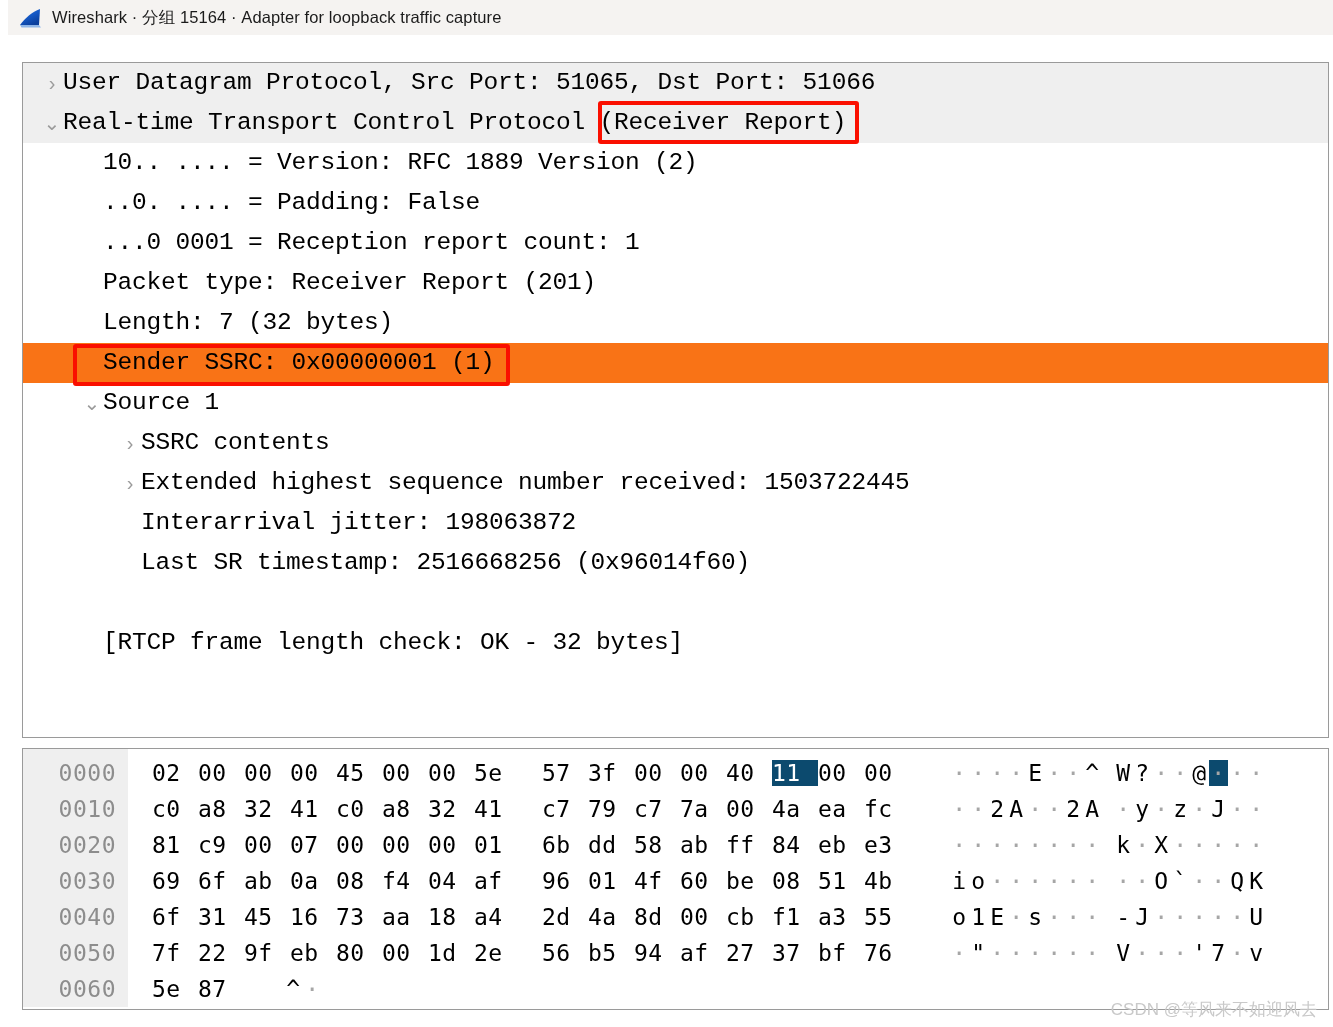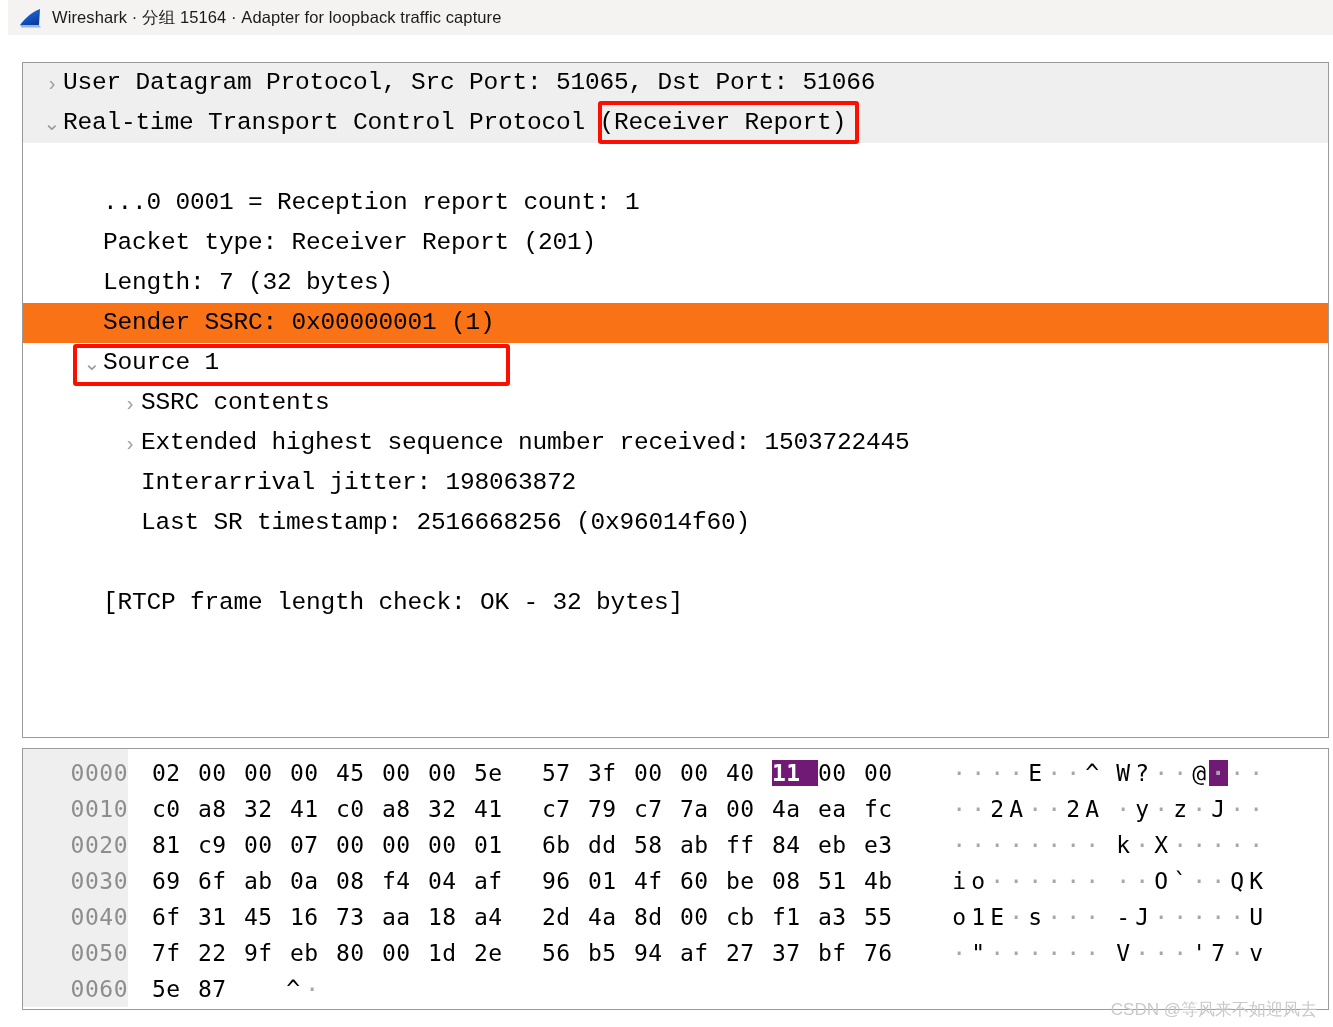--- a/index.html
+++ b/index.html
@@ -133,42 +133,42 @@
     position: relative;
     height: 36px;
     display: flex;
     align-items: center;
     white-space: nowrap;
   }
   .offset {
     flex: none;
     width: 105px;
     text-align: right;
+    padding-right: 12px;
     box-sizing: border-box;
     font-family: "DejaVu Sans Mono", monospace;
     font-size: 23px;
     color: #8d8d8d;
     letter-spacing: 0.5px;
   }
   .hexbytes {
     flex: none;
     font-family: "DejaVu Sans Mono", monospace;
     font-size: 23px;
     color: #000000;
     letter-spacing: 0.5px;
     padding-left: 24px;
   }
   .hexbytes .grp { display: inline-block; }
   .hexbytes .grp + .grp { margin-left: 22px; }
   .hexbytes .b { display: inline-block; width: 46px; }
   .hexbytes .b.sel,
   .ascii .c.sel {
-    background: #701a75;
+    background: #0c4a6e;
     color: #ffffff;
-    font-weight: bold;
   }
   .ascii {
     flex: none;
     font-family: "DejaVu Sans Mono", monospace;
     font-size: 23px;
     color: #000000;
     letter-spacing: 0.5px;
     margin-left: 40px;
   }
   .ascii .c { display: inline-block; width: 19px; text-align: center; }
@@ -211,20 +211,25 @@
       <div class="trow ind0 shaded">
         <span class="twig">›</span>
         <span class="tlabel">User Datagram Protocol, Src Port: 51065, Dst Port: 51066</span>
       </div>
       <div class="trow ind0 shaded">
         <span class="twig">⌄</span>
         <span class="tlabel">Real-time Transport Control Protocol (Receiver Report)</span>
       </div>
       <div class="trow ind1">
         <span class="twig blank">·</span>
+        <span class="tlabel">10.. .... = Version: RFC 1889 Version (2)</span>
+      </div>
+      <div class="trow ind1">
+        <span class="twig blank">·</span>
+        <span class="tlabel">..0. .... = Padding: False</span>
       </div>
       <div class="trow ind1">
         <span class="twig blank">·</span>
         <span class="tlabel">...0 0001 = Reception report count: 1</span>
       </div>
       <div class="trow ind1">
         <span class="twig blank">·</span>
         <span class="tlabel">Packet type: Receiver Report (201)</span>
       </div>
       <div class="trow ind1">

